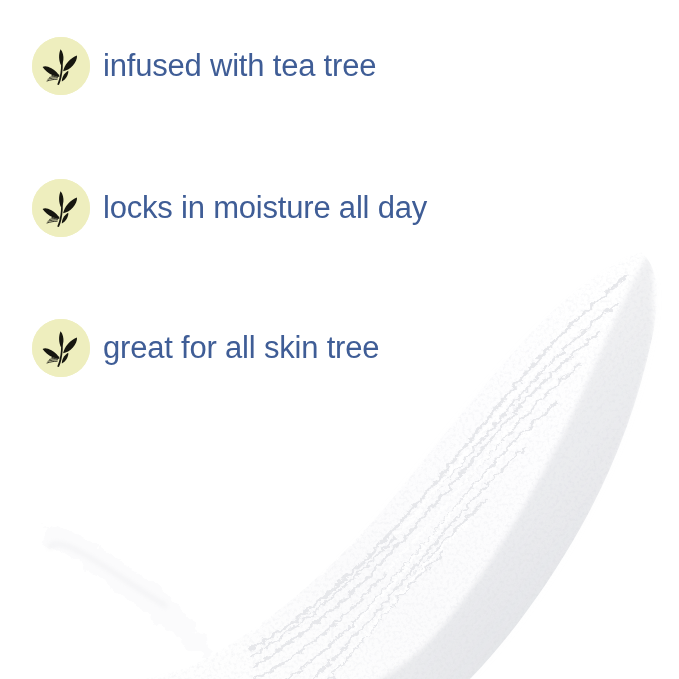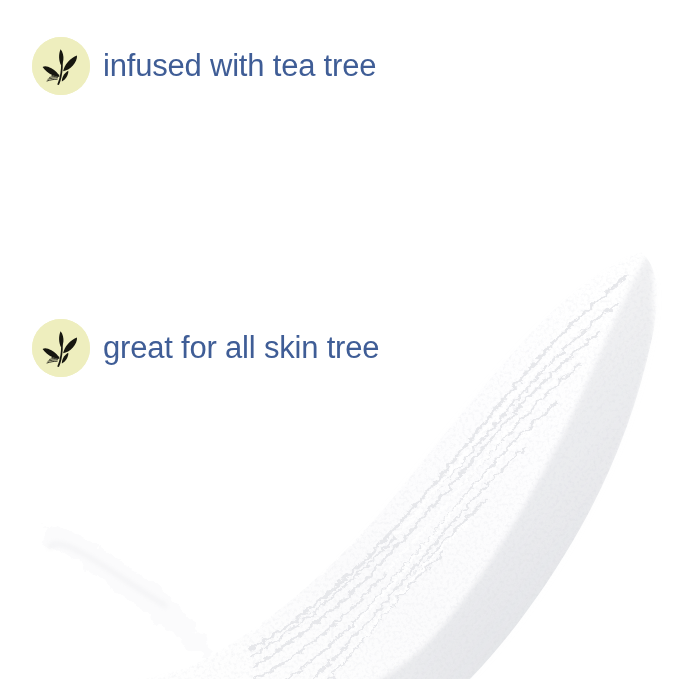--- a/index.html
+++ b/index.html
@@ -277,20 +277,62 @@
               <path d="M17.6 40.4 C20.3 39.6, 23.3 39.2, 26.2 39.3"></path>
               <path d="M16.0 42.2 C19.1 41.2, 22.5 40.7, 25.7 40.7"></path>
               <path d="M15.0 44.0 C18.2 42.9, 21.8 42.3, 25.2 42.2"></path>
             </g>
           </g>
         </svg>
       </span>
       <span class="benefit-text">infused with tea tree</span>
     </li>
 
+    <li class="benefit-row row-1">
+      <span class="benefit-badge">
+        <svg viewBox="0 0 58 58" aria-hidden="true">
+          <circle cx="29" cy="29" r="29" fill="#eeeebe"></circle>
+          <g fill="#16160f">
+            <path d="M28.6 12.2
+                     C30.9 15.1, 31.8 19.0, 31.4 22.6
+                     C31.1 25.3, 30.2 27.3, 29.2 28.6
+                     C28.1 26.7, 27.2 23.8, 27.1 20.6
+                     C27.0 17.3, 27.6 14.3, 28.6 12.2 Z"></path>
+            <path d="M28.9 23.0
+                     C29.4 28.5, 29.0 34.5, 27.6 40.3
+                     C26.9 43.3, 26.0 45.7, 25.2 47.4
+                     L26.9 47.9
+                     C27.9 45.8, 28.8 43.1, 29.5 39.9
+                     C30.8 33.9, 31.1 28.0, 30.5 23.0 Z"></path>
+            <path d="M45.0 18.5
+                     C42.0 19.6, 38.6 21.8, 35.9 24.9
+                     C33.2 28.0, 31.6 31.4, 31.1 34.3
+                     C34.4 33.9, 38.0 31.9, 40.9 28.6
+                     C43.8 25.3, 45.2 21.6, 45.0 18.5 Z"></path>
+            <path d="M36.2 33.8
+                     C34.2 34.9, 32.4 36.7, 31.2 38.9
+                     C30.1 41.0, 29.7 43.0, 29.9 44.5
+                     C31.9 43.6, 33.7 41.8, 34.9 39.6
+                     C36.1 37.3, 36.6 35.2, 36.2 33.8 Z"></path>
+            <path d="M10.6 30.0
+                     C13.0 33.6, 16.6 36.6, 20.7 38.3
+                     C23.6 39.5, 26.1 39.9, 27.8 39.6
+                     C26.2 36.5, 23.2 33.4, 19.4 31.2
+                     C15.6 29.0, 12.5 28.6, 10.6 30.0 Z"></path>
+            <g stroke="#16160f" stroke-width="0.85" fill="none" stroke-linecap="round">
+              <path d="M19.8 38.6 C22.2 38.0, 24.6 37.8, 26.9 38.1"></path>
+              <path d="M17.6 40.4 C20.3 39.6, 23.3 39.2, 26.2 39.3"></path>
+              <path d="M16.0 42.2 C19.1 41.2, 22.5 40.7, 25.7 40.7"></path>
+              <path d="M15.0 44.0 C18.2 42.9, 21.8 42.3, 25.2 42.2"></path>
+            </g>
+          </g>
+        </svg>
+      </span>
+      <span class="benefit-text">locks in moisture all day</span>
+    </li>
 
     <li class="benefit-row row-2">
       <span class="benefit-badge">
         <svg viewBox="0 0 58 58" aria-hidden="true">
           <circle cx="29" cy="29" r="29" fill="#eeeebe"></circle>
           <g fill="#16160f">
             <path d="M28.6 12.2
                      C30.9 15.1, 31.8 19.0, 31.4 22.6
                      C31.1 25.3, 30.2 27.3, 29.2 28.6
                      C28.1 26.7, 27.2 23.8, 27.1 20.6

